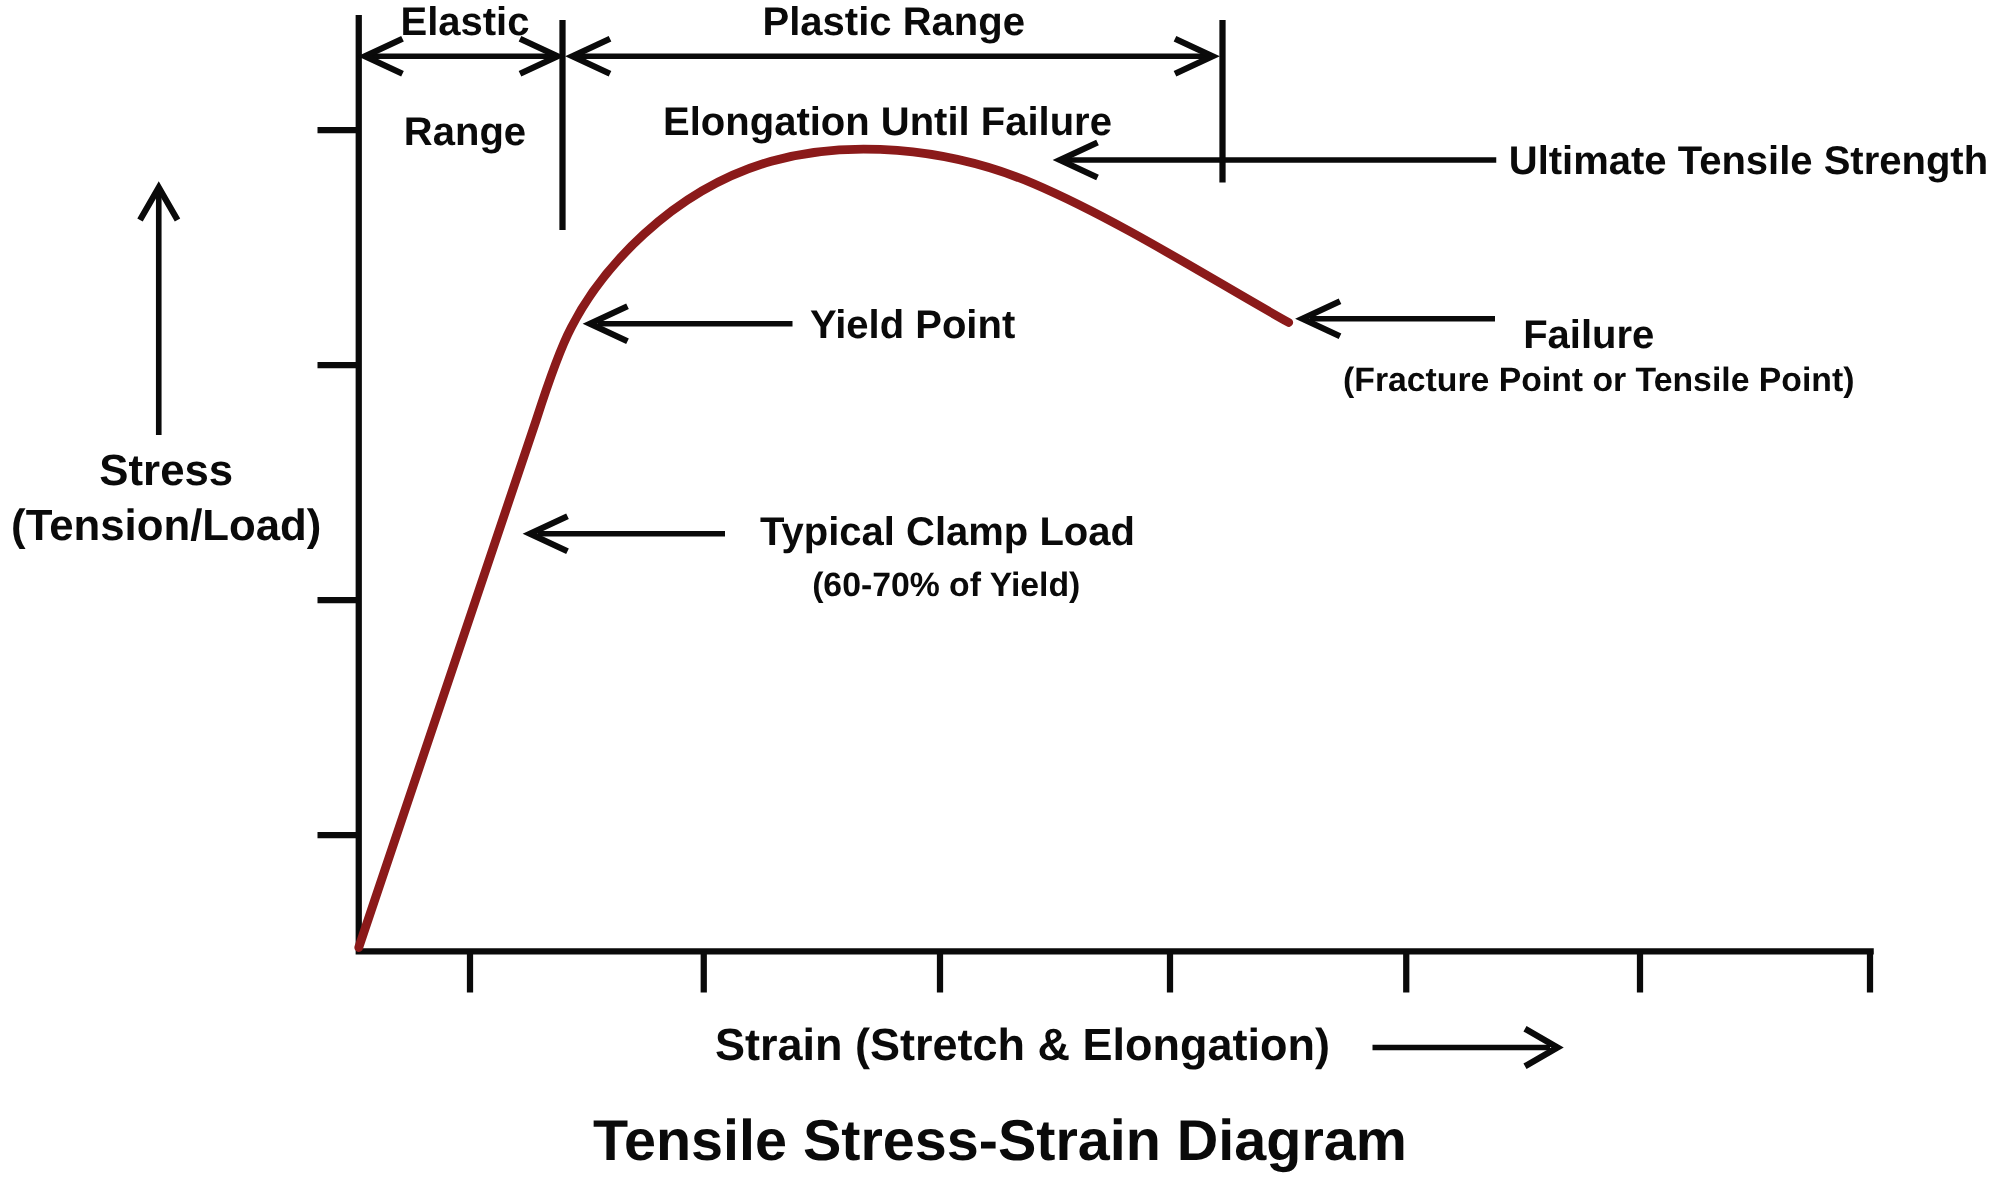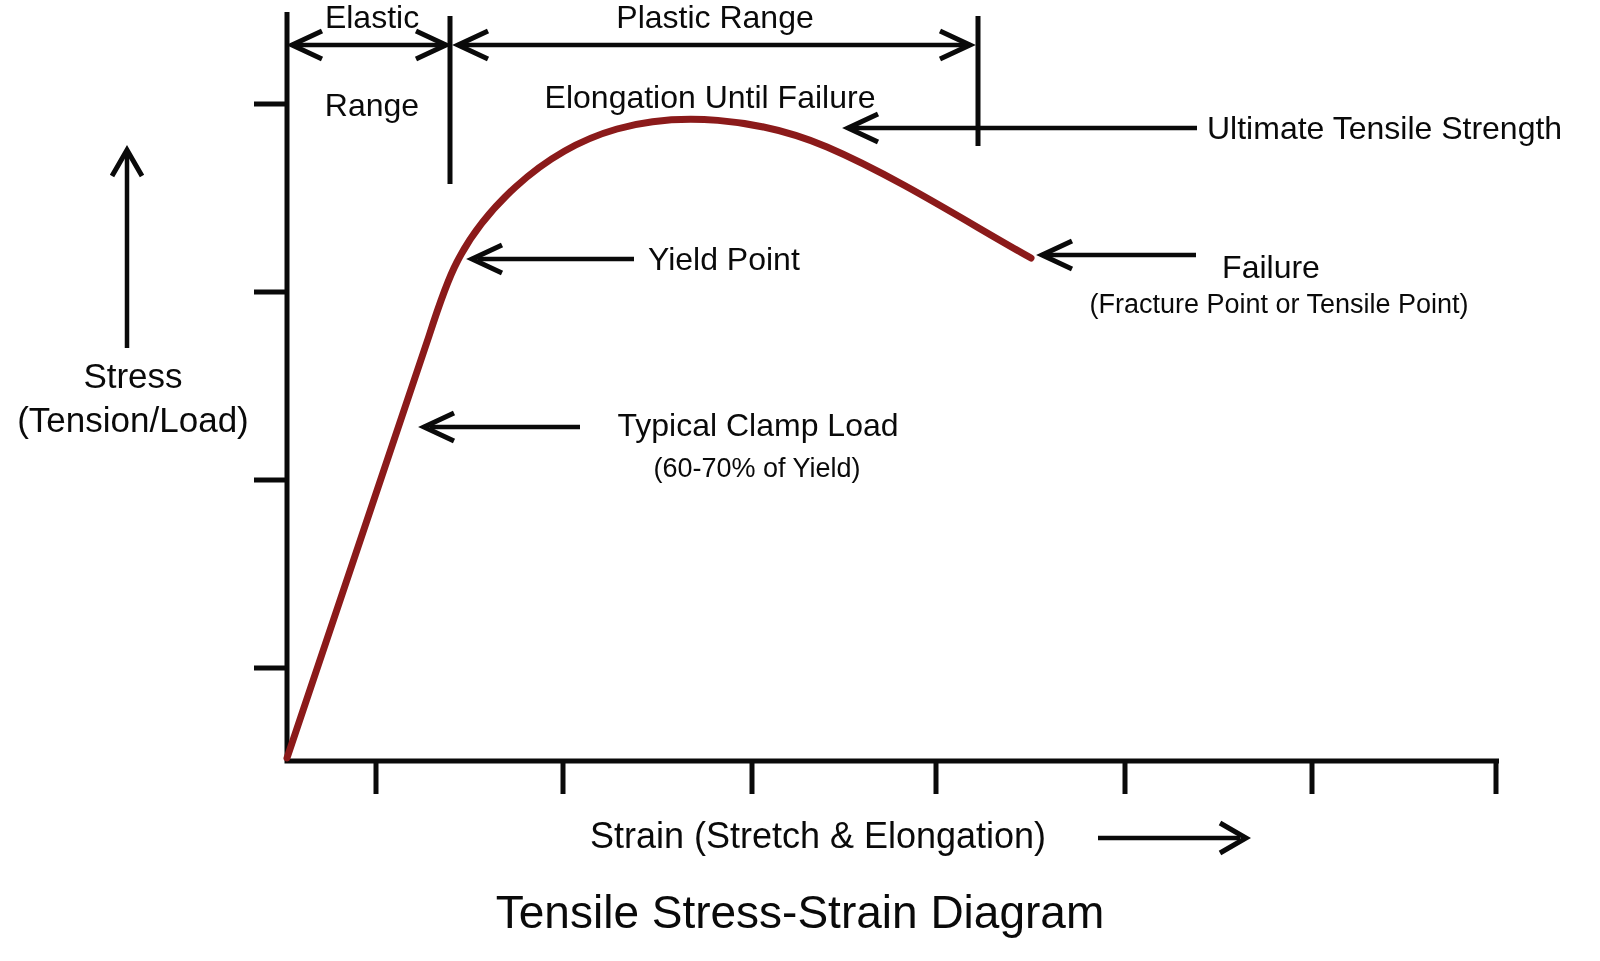--- a/index.html
+++ b/index.html
@@ -1,17 +1,17 @@
 <!DOCTYPE html>
 <html><head>
 <meta charset="utf-8">
 <style>
   html,body{margin:0;padding:0;background:#ffffff;}
   .stage{position:relative;width:1600px;height:961px;background:#ffffff;overflow:hidden;
-         font-family:"Liberation Sans",sans-serif;}
+         font-family:"Liberation Sans",sans-serif;font-weight:bold;}
   svg{display:block;}
   text{fill:#0a0a0a;font-family:"Liberation Sans","DejaVu Sans",sans-serif;}
   .lbl      {font-size:32px;}
   .lbl-sm   {font-size:27px;}
   .lbl-axis {font-size:35px;}
   .lbl-strain{font-size:36px;}
   .ttl      {font-size:46px;}
   .stroke-ink{stroke:#0a0a0a;fill:none;}
   .w5{stroke-width:5px;}
   .w4{stroke-width:4.5px;}

